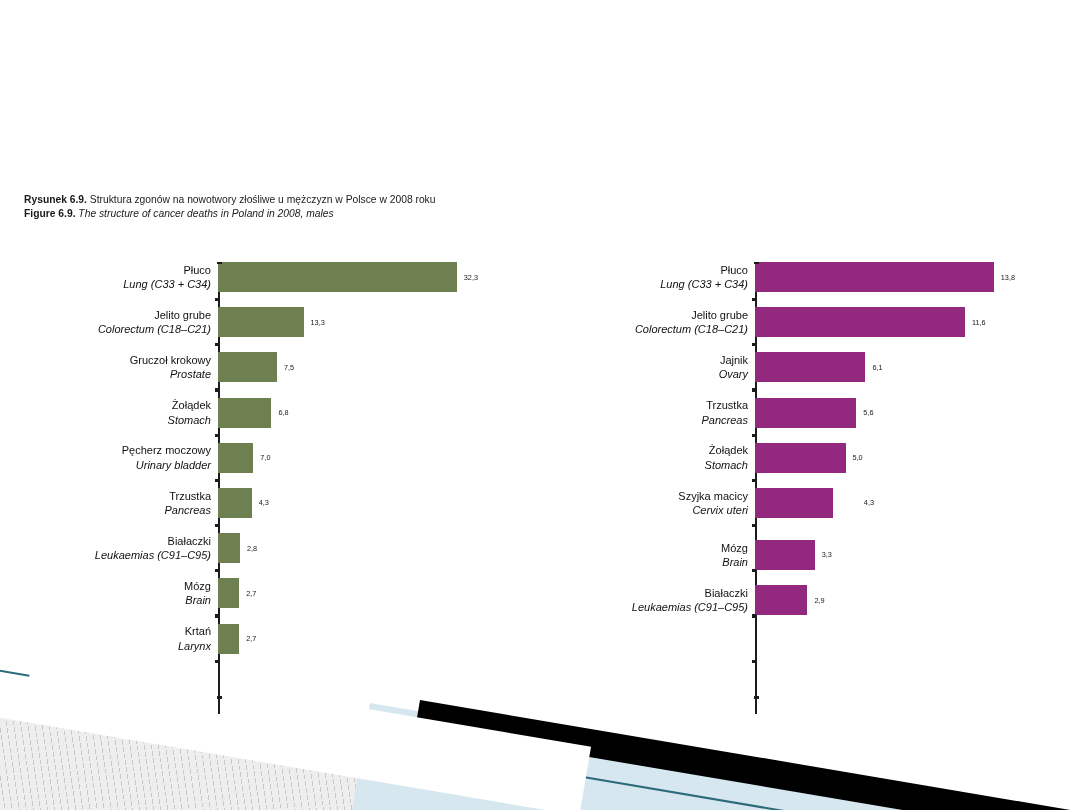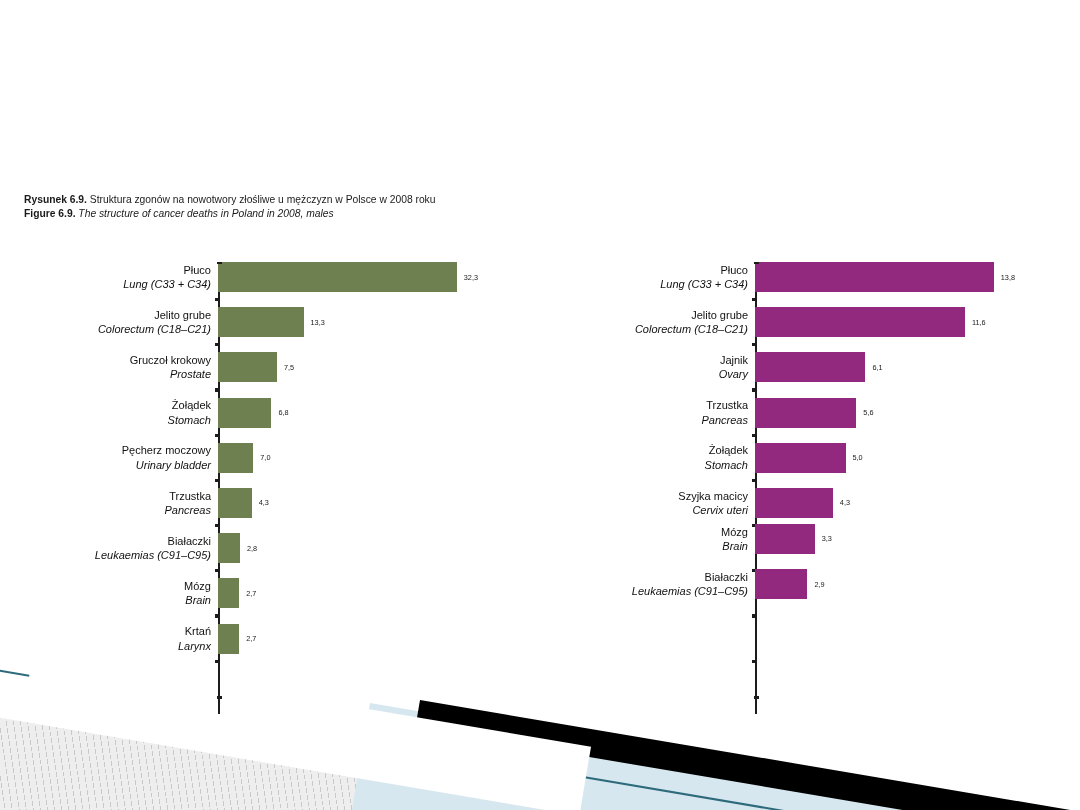--- a/index.html
+++ b/index.html
@@ -238,21 +238,21 @@
         <div class="tick" style="top: 171.6px;"></div>
         <div class="row" style="height: 30px; margin-bottom: 15.2px;">
           <div class="rowlabel">
             <span class="pl">Żołądek</span>
             <span class="en">Stomach</span>
           </div>
           <div class="bar bar-female" style="width: 90.5px;"></div>
           <div class="val">5,0</div>
         </div>
         <div class="tick" style="top: 216.8px;"></div>
-        <div class="row" style="height: 30px; margin-bottom: 6px;">
+        <div class="row" style="height: 30px; margin-bottom: 22px; gap: 24px;">
           <div class="rowlabel">
             <span class="pl">Szyjka macicy</span>
             <span class="en">Cervix uteri</span>
           </div>
           <div class="bar bar-female" style="width: 77.83px;"></div>
           <div class="val">4,3</div>
         </div>
         <div class="tick" style="top: 262px;"></div>
         <div class="row" style="height: 30px; margin-bottom: 15.2px;">
           <div class="rowlabel">

